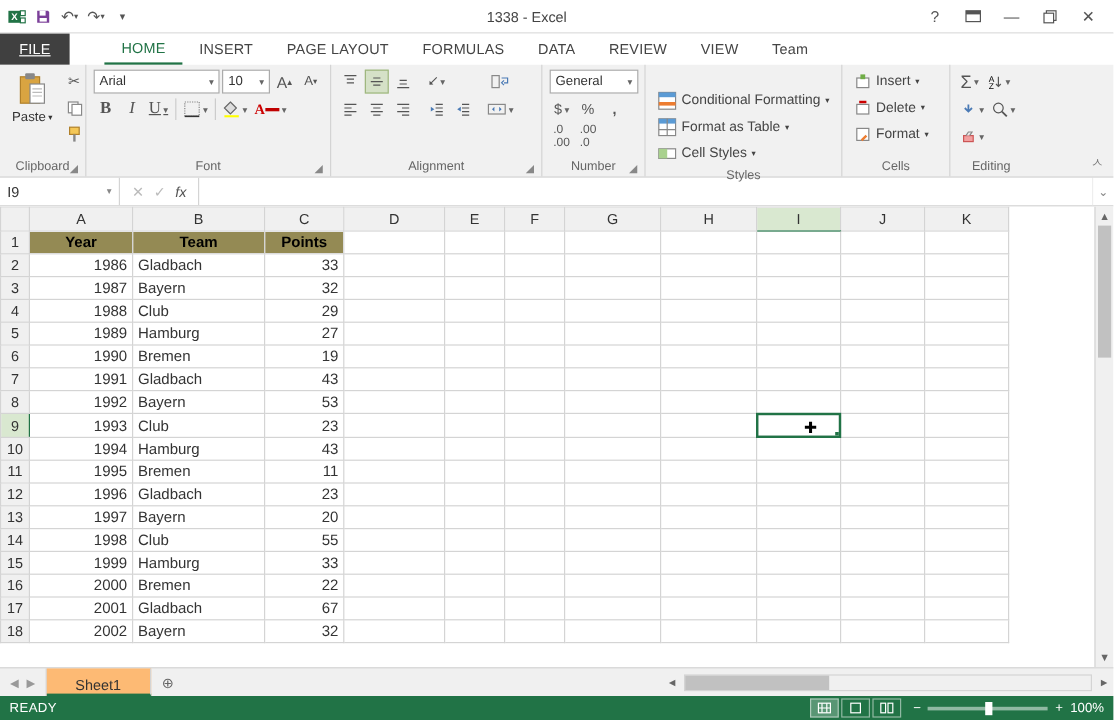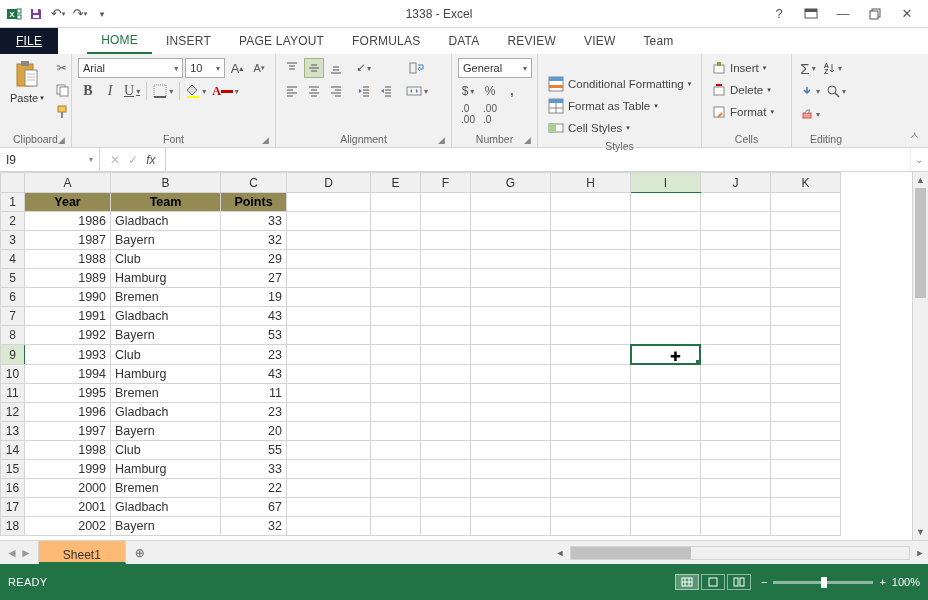--- a/index.html
+++ b/index.html
@@ -6,21 +6,21 @@
 body { width: 928px; height: 600px; background: #fff; overflow: hidden; display: flex; flex-direction: column; font-size: 12px; color: #333; }
 .titlebar { height: 28px; background: #fff; display: flex; align-items: center; border-bottom: 1px solid #d4d4d4; }
 .qat { display: flex; align-items: center; gap: 2px; padding-left: 4px; }
 .qat .ico { width: 20px; height: 20px; display: flex; align-items: center; justify-content: center; font-size: 13px; color: #555; }
 .qat .ico.excel { color: #217346; font-size: 15px; }
 .titlebar .title { flex: 1; text-align: center; font-size: 12px; color: #444; }
 .winctrls { display: flex; gap: 6px; padding-right: 8px; align-items: center; }
 .winctrls .w { width: 26px; height: 20px; display: flex; align-items: center; justify-content: center; font-size: 13px; color: #555; }
 .tabs { height: 26px; display: flex; align-items: stretch; background: #fff; }
 .tabs .tab { padding: 0 14px; display: flex; align-items: center; font-size: 12px; color: #444; text-transform: uppercase; letter-spacing: .2px; }
-.tabs .tab.file { background: #0f172a; color: #fff; padding: 0 16px; text-decoration: underline; }
+.tabs .tab.file { background: #404040; color: #fff; padding: 0 16px; text-decoration: underline; }
 .tabs .tab.active { color: #217346; border-bottom: 2px solid #217346; margin-left: 29px; }
 .ribbon { height: 94px; background: #f1f1f1; border-bottom: 1px solid #d4d4d4; display: flex; position: relative; }
 .group { border-right: 1px solid #d4d4d4; padding: 4px 6px 2px 6px; display: flex; flex-direction: column; }
 .group .body { flex: 1; display: flex; align-items: flex-start; gap: 4px; }
 .group .label { font-size: 10.5px; color: #666; text-align: center; padding-top: 2px; position: relative; }
 .group .label .launcher { position: absolute; right: 0; bottom: 0; font-size: 9px; color: #888; }
 .big { display: flex; flex-direction: column; align-items: center; gap: 2px; padding: 2px 4px; }
 .big .icn { font-size: 22px; }
 .big .txt { font-size: 11px; display:flex; align-items:center; gap:2px; }
 .col { display: flex; flex-direction: column; gap: 2px; }
@@ -62,21 +62,21 @@
 .vscroll .track { flex:1; position:relative; }
 .vscroll .thumb { position:absolute; top:0; left:2px; right:2px; height:110px; background:#c1c1c1; }
 .sheettabs { height:24px; border-top:1px solid #d4d4d4; display:flex; align-items:stretch; background:#f0f0f0; }
 .sheettabs .navs { display:flex; align-items:center; gap:2px; padding:0 6px; border-right:1px solid #d4d4d4; color:#999; }
 .sheettabs .tab { padding:0 24px; display:flex; align-items:flex-end; border-right:1px solid #d4d4d4; background:#fdba74; font-size:12px; border-bottom:2px solid #217346; }
 .sheettabs .add { width:28px; display:flex; align-items:center; justify-content:center; color:#666; }
 .sheettabs .hscroll { flex:1; display:flex; align-items:center; justify-content:flex-end; }
 .sheettabs .hscroll .track { flex:0 0 340px; height:14px; background:#f0f0f0; border:1px solid #d4d4d4; position:relative; margin:0 2px;}
 .sheettabs .hscroll .track .thumb { position:absolute; left:0; top:0; bottom:0; width:120px; background:#c1c1c1; }
 .sheettabs .hscroll .arr { width:16px; display:flex; align-items:center; justify-content:center; font-size:9px; color:#666; }
-.status { height:36px; background:#217346; color:#fff; display:flex; align-items:center; font-size:11px; padding:0 8px; }
+.status { height:20px; background:#217346; color:#fff; display:flex; align-items:center; font-size:11px; padding:0 8px; }
 .status .left { flex:1; text-transform:uppercase; letter-spacing:.3px;}
 .status .views { display:flex; gap:2px; margin-right:10px; }
 .status .views .v { width:24px; height:16px; border:1px solid rgba(255,255,255,.5); display:flex; align-items:center; justify-content:center; font-size:10px; }
 .status .views .v.active { background:rgba(255,255,255,.25); }
 .status .zoom { display:flex; align-items:center; gap:6px; }
 .status .zoom .slider { width:100px; height:3px; background:rgba(255,255,255,.5); position:relative; }
 .status .zoom .slider .knob { position:absolute; left:48px; top:-4px; width:6px; height:11px; background:#fff; }
 .drop::after{content:'▾'; font-size:8px; margin-left:2px; color:#666;}
 svg{display:block;}
 </style>

